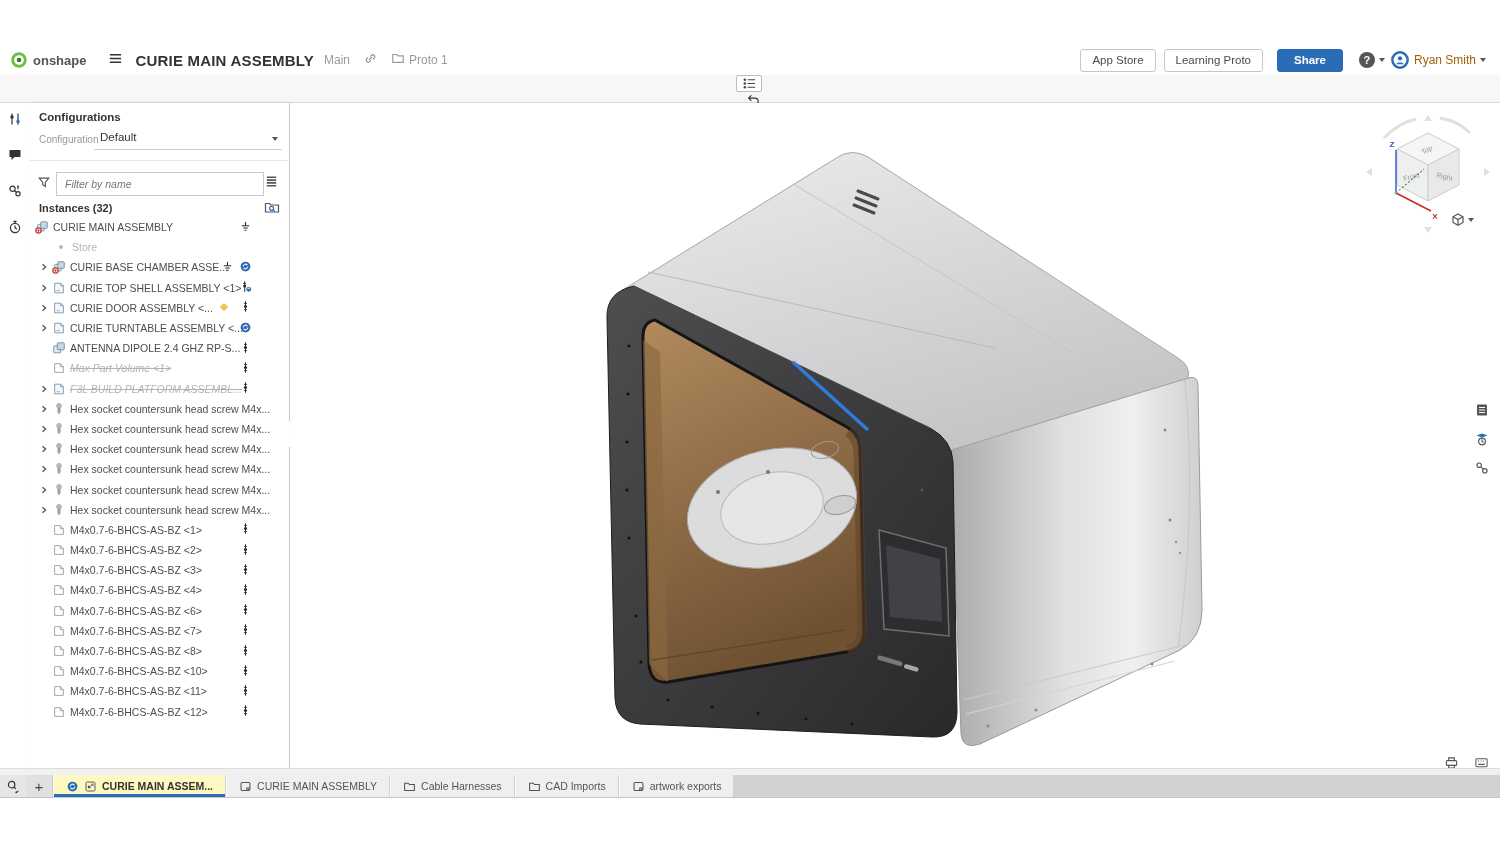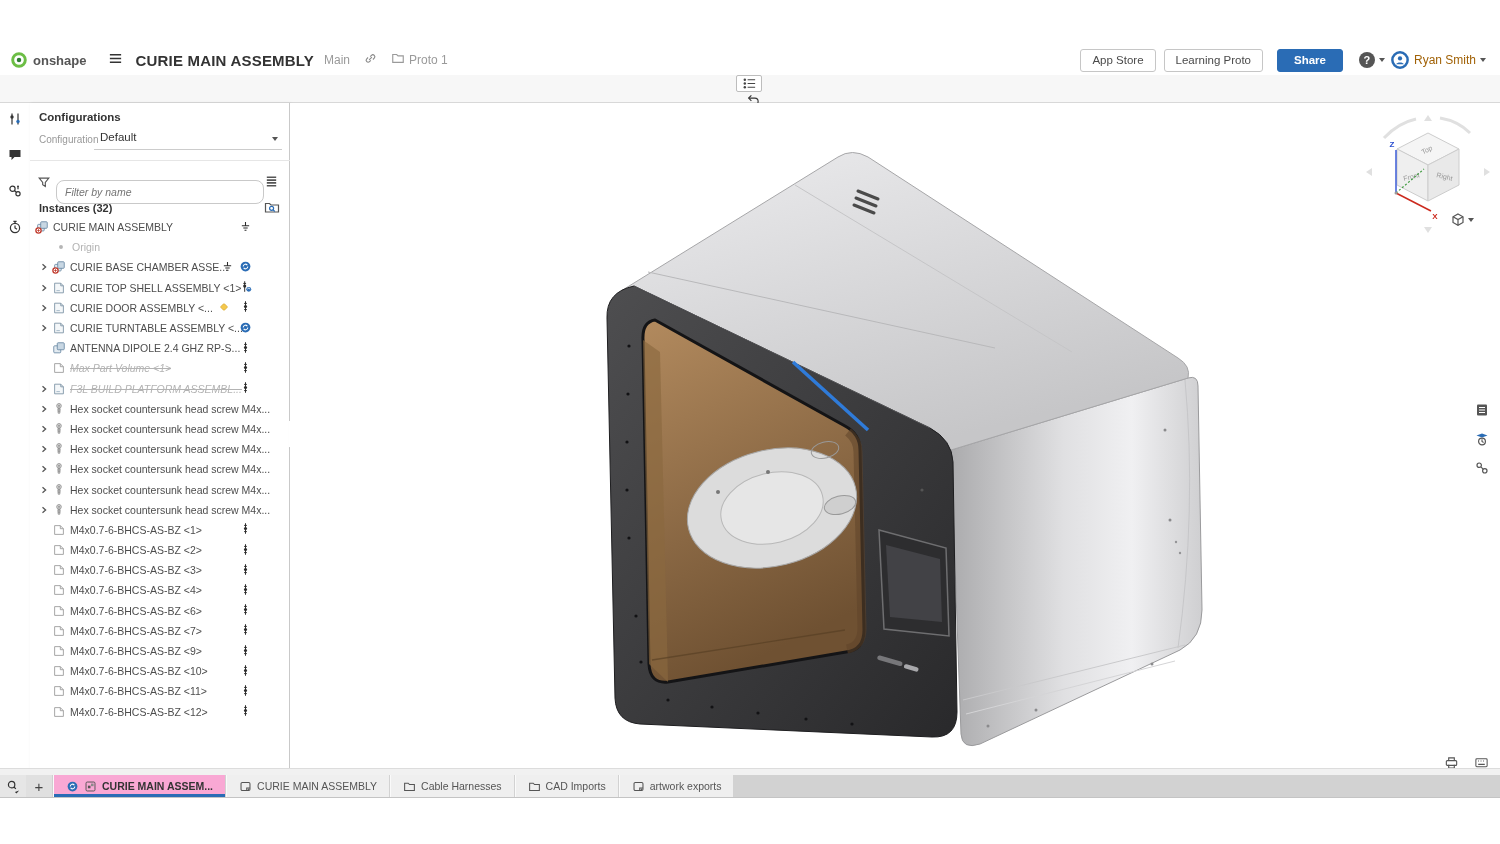--- a/index.html
+++ b/index.html
@@ -23,21 +23,21 @@
   .kbd{min-width:11px;height:12px;border:1px solid #bbb;border-radius:2px;font-size:8px;color:#777;display:inline-flex;align-items:center;justify-content:center;margin-left:2px;padding:0 1px;background:#fff;}
   
   #strip{left:0;top:103px;width:30px;height:672px;background:#fff;display:flex;flex-direction:column;align-items:center;padding-top:8px;box-sizing:border-box;gap:16px;}
   .sicon svg{width:16px;height:16px;}
   
   #panel{left:30px;top:103px;width:260px;height:672px;background:#fff;border-right:1px solid #c9c9c9;box-sizing:border-box;box-shadow:1px 0 3px rgba(0,0,0,.08);}
   .ptitle{font-size:11.5px;font-weight:bold;color:#333;}
   .pmut{font-size:10px;color:#999;}
   #cfgrow{border-bottom:1px solid #ccc;}
   .pdivider{position:absolute;left:0;width:260px;height:1px;background:#e6e6e6;}
-  #filterbox{position:absolute;left:26px;top:69px;width:194px;height:22px;border:1px solid #c9c9c9;border-radius:8px;display:flex;align-items:center;padding:0 6px;margin-top:8px;}
+  #filterbox{position:absolute;left:26px;top:69px;width:194px;height:22px;border:1px solid #c9c9c9;border-radius:0;display:flex;align-items:center;padding:0 6px;}
   #filterbox input{border:none;outline:none;width:100%;font-size:10.5px;font-style:italic;color:#999;font-family:inherit;background:transparent;}
   
   #tree{position:absolute;left:0;top:114px;width:260px;height:558px;overflow:hidden;}
   .trow{height:20.2px;display:flex;align-items:center;font-size:10.5px;color:#4d4d4d;position:relative;white-space:nowrap;}
   .chev{width:13px;display:inline-flex;justify-content:center;flex:none;}
   .chev svg{width:8px;height:8px;}
   .nicon{width:17px;display:inline-flex;justify-content:center;flex:none;margin-right:3px;}
   .nicon svg{width:14px;height:14px;}
   .tlabel{overflow:hidden;text-overflow:clip;}
   .muted{color:#b3b3b3;}
@@ -52,21 +52,21 @@
   
   #vp{left:290px;top:103px;width:1210px;height:672px;background:#fff;}
   
   .rbtn{width:24px;height:24px;display:flex;align-items:center;justify-content:center;}
   .rbtn svg{width:16px;height:16px;}
   
   #hstrip{left:0;top:768px;width:1500px;height:7px;background:#f1f1f1;border-top:1px solid #dcdcdc;box-sizing:border-box;}
   #tabbar{left:0;top:775px;width:1500px;height:23px;background:#e6e6e6;display:flex;align-items:stretch;border-bottom:1px solid #c4c4c4;box-sizing:border-box;}
   .tab{display:flex;align-items:center;gap:5px;padding:0 12px;font-size:10.5px;color:#555;background:#efefef;border-right:1px solid #d2d2d2;border-left:1px solid #fafafa;position:relative;}
   .tab svg{width:13px;height:13px;flex:none;}
-  .tab.active{background:#f9a8d4;font-weight:bold;color:#333;}
+  .tab.active{background:#fef9c3;font-weight:bold;color:#333;}
   .tab.active::after{content:"";position:absolute;left:0;right:0;bottom:0;height:3px;background:#2a6cb5;}
   #tabtrail{flex:1;background:#d2d2d2;}
   .smbtn{width:26px;display:flex;align-items:center;justify-content:center;}
   .smbtn svg{width:15px;height:15px;}
   #plusbtn{font-size:15px;color:#444;background:#e0e0e0;width:26px;display:flex;align-items:center;justify-content:center;border-right:1px solid #cfcfcf;}
   text{font-family:"Liberation Sans","DejaVu Sans",sans-serif;}
 </style>
 </head>
 <body>
 
@@ -381,21 +381,21 @@
                 <path d="M8 2.5v4.5M3.5 7h9M5.3 9.8h5.4M6.8 12.5h2.4"></path>
               </svg></span>
           </span>
         </div>
         <div class="trow" style="padding-left:22px">
           <span class="nicon">
             <svg viewBox="0 0 16 16">
               <circle cx="8" cy="8" r="2.2" fill="#b5b5b5"></circle>
             </svg>
           </span>
-          <span class="tlabel muted">Origin</span>
+          <span class="tlabel muted">Store</span>
         </div>
         <div class="trow" style="padding-left:7px">
           <span class="chev">
             <svg viewBox="0 0 8 8" fill="none" stroke="#555" stroke-width="1.3">
               <path d="M2.5 1.3 5.6 4 2.5 6.7"></path>
             </svg>
           </span>
           <span class="nicon">
             <svg viewBox="0 0 16 16">
               <rect x="3" y="5" width="7.5" height="7.5" rx="1" fill="#e3ebf1" stroke="#6b8aa5"></rect>
@@ -731,21 +731,21 @@
           </span>
         </div>
         <div class="trow" style="padding-left:7px">
           <span class="chev"></span>
           <span class="nicon">
             <svg viewBox="0 0 16 16" fill="none">
               <path d="M3 3h6.5L13 6.5V13H3z" fill="#fff" stroke="#9a9a9a"></path>
               <path d="M9.5 3v3.5H13" stroke="#9a9a9a"></path>
             </svg>
           </span>
-          <span class="tlabel">M4x0.7-6-BHCS-AS-BZ &lt;9&gt;</span>
+          <span class="tlabel">M4x0.7-6-BHCS-AS-BZ &lt;8&gt;</span>
           <span class="trights">
             <span><svg viewBox="0 0 16 16" stroke="#2b2b2b" stroke-width="1.2" fill="none">
                 <path d="M8 1.5v13M6.3 4.2h3.4M6.3 11.8h3.4"></path>
                 <circle cx="8" cy="8" r="1.9" fill="#2b2b2b" stroke="none"></circle>
               </svg></span>
           </span>
         </div>
         <div class="trow" style="padding-left:7px">
           <span class="chev"></span>
           <span class="nicon">

